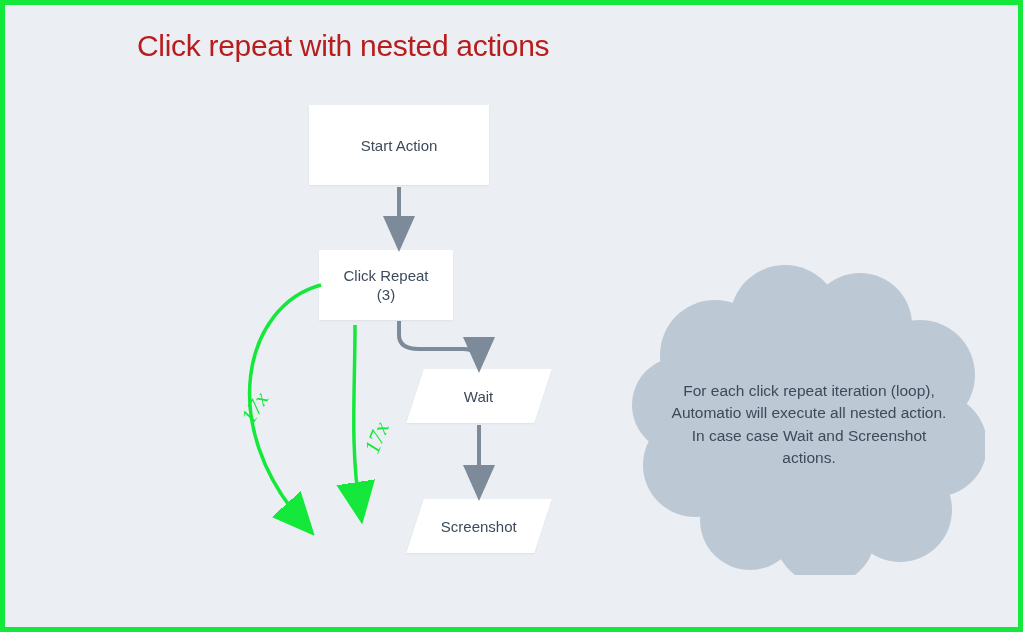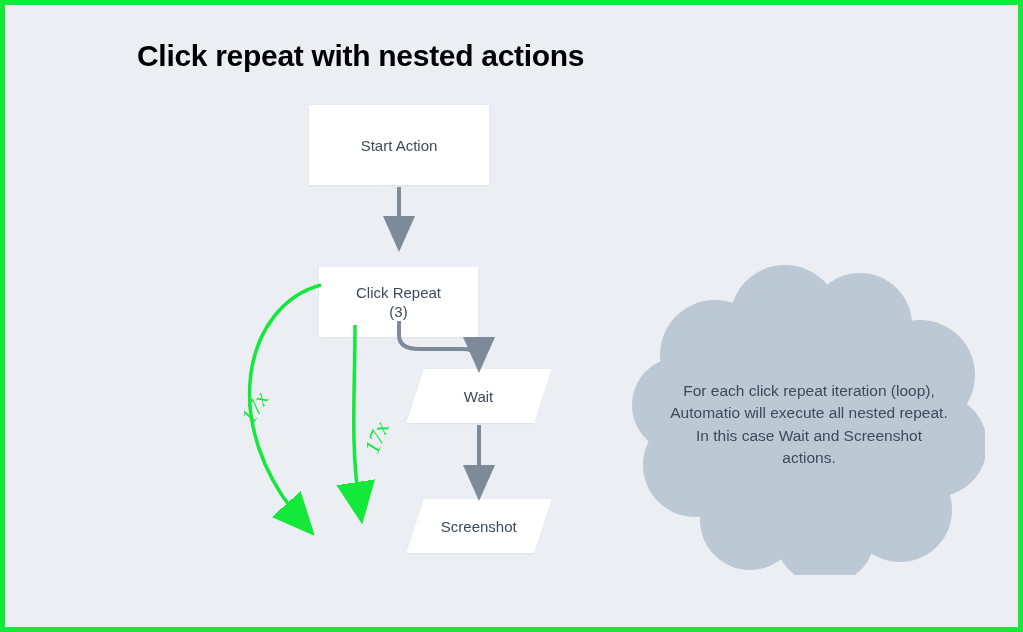--- a/index.html
+++ b/index.html
@@ -7,25 +7,25 @@
     font-family: -apple-system, BlinkMacSystemFont, 'Segoe UI', Arial, sans-serif;
     width: 1023px;
     height: 632px;
     background: #ebeff3;
     border: 5px solid #14e83a;
     position: relative;
     overflow: hidden;
   }
   .title {
     position: absolute;
-    top: 34px;
+    top: 24px;
     left: 132px;
     font-size: 30px;
-    font-weight: 700;
-    color: #000000;
+    font-weight: 400;
+    color: #b91c1c;
     letter-spacing: -0.3px;
   }
   .node {
     position: absolute;
     background: #fff;
     display: flex;
     align-items: center;
     justify-content: center;
     text-align: center;
     font-size: 15px;
@@ -36,21 +36,21 @@
     border-radius: 0;
   }
   .node-para {
     transform: skewX(-18deg);
   }
   .node-para > span {
     transform: skewX(18deg);
     display: block;
   }
   #node-start { top: 100px; left: 304px; width: 180px; height: 80px; }
-  #node-click { top: 262px; left: 314px; width: 159px; height: 70px; line-height:1.3; }
+  #node-click { top: 245px; left: 314px; width: 134px; height: 70px; line-height:1.3; }
   #node-wait  { top: 364px; left: 410px; width: 128px; height: 54px; }
   #node-shot  { top: 494px; left: 410px; width: 128px; height: 54px; }
   .cloud-wrap {
     position: absolute;
     top: 260px;
     left: 620px;
     width: 360px;
     height: 310px;
   }
   .cloud-text {
@@ -135,14 +135,14 @@
       <circle cx="295" cy="110" r="55"></circle>
       <circle cx="310" cy="180" r="52"></circle>
       <circle cx="275" cy="245" r="52"></circle>
       <circle cx="200" cy="270" r="50"></circle>
       <circle cx="125" cy="255" r="50"></circle>
       <circle cx="70" cy="200" r="52"></circle>
       <circle cx="55" cy="140" r="48"></circle>
       <circle cx="185" cy="160" r="105"></circle>
     </g>
   </svg>
-  <div class="cloud-text">For each click repeat iteration (loop), Automatio will execute all nested repeat. In this case Wait and Screenshot actions.</div>
+  <div class="cloud-text">For each click repeat iteration (loop), Automatio will execute all nested action. In case case Wait and Screenshot actions.</div>
 </div>
 
 </body></html>

